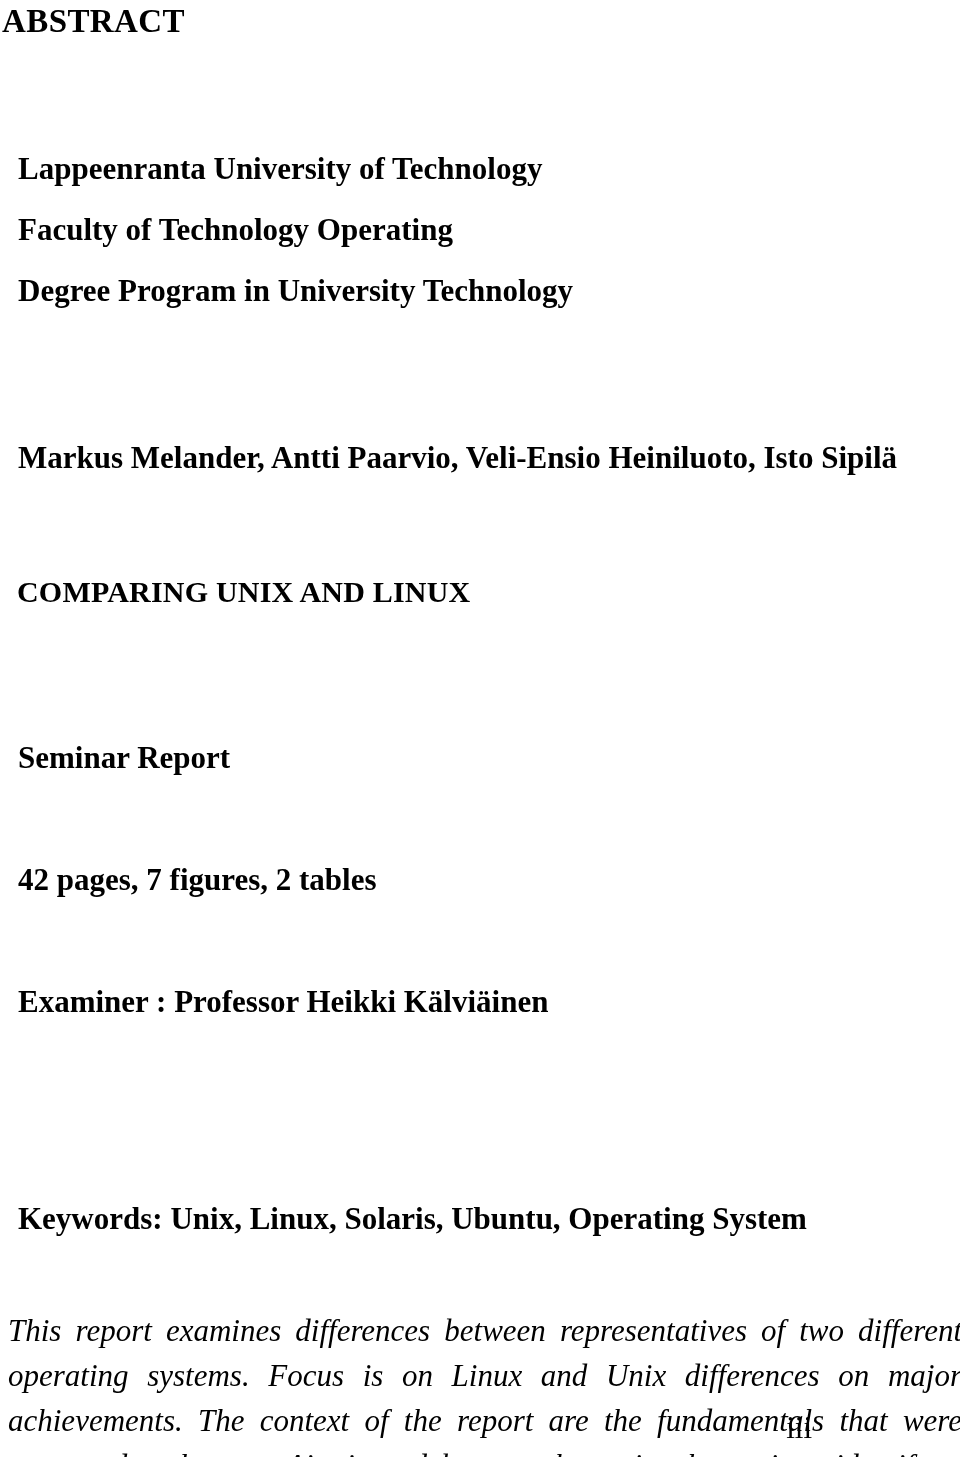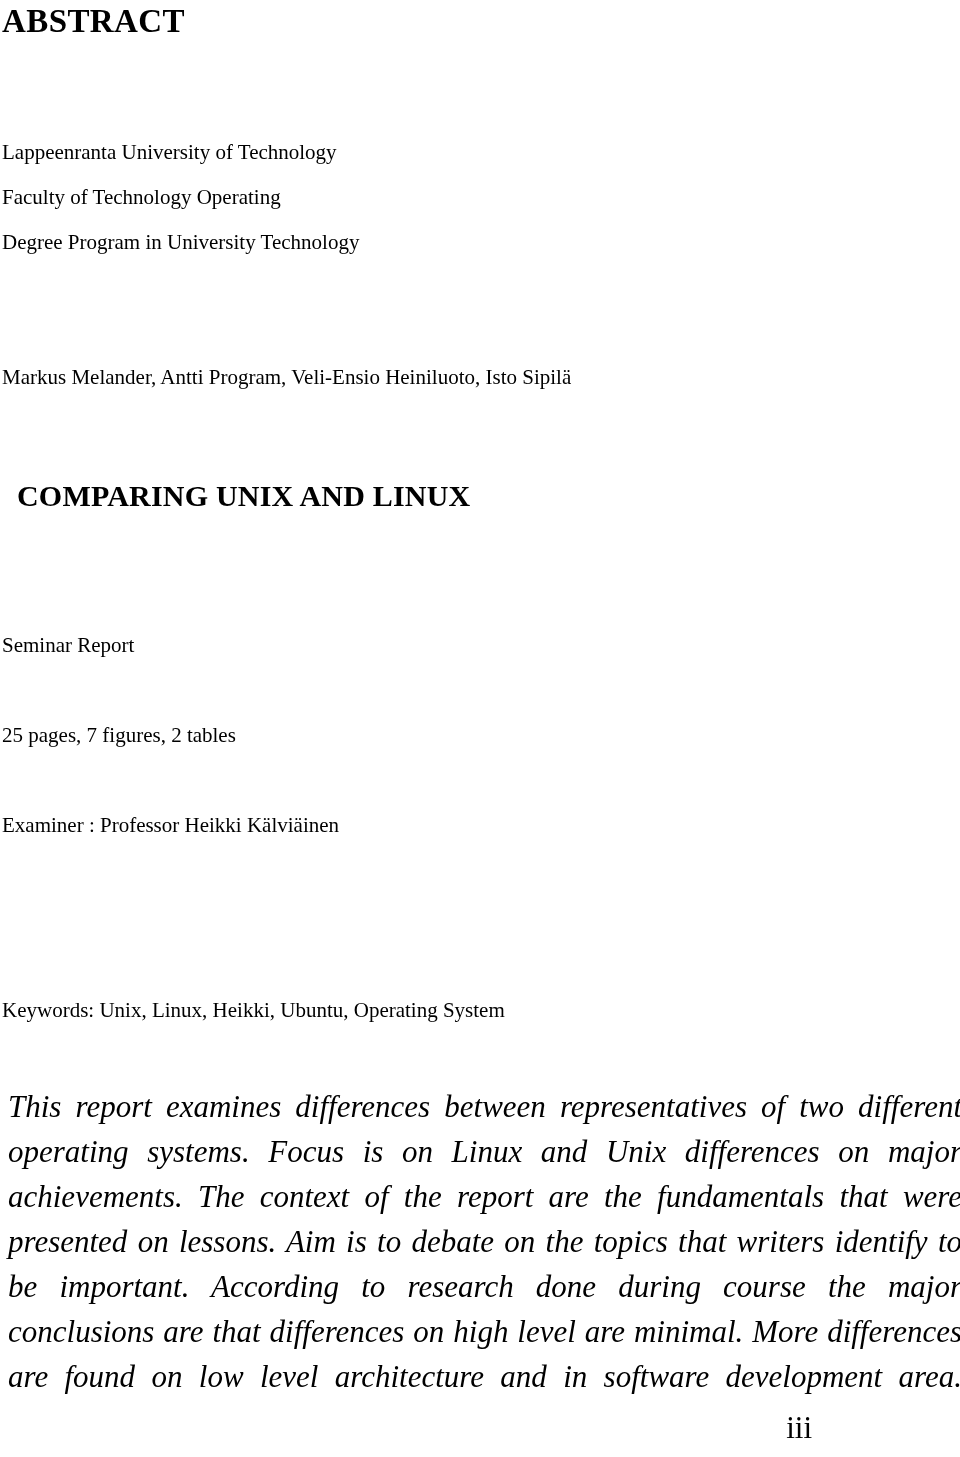--- a/index.html
+++ b/index.html
@@ -36,24 +36,25 @@
     font-size: 33px;
     font-weight: bold;
     line-height: 38px;
     letter-spacing: 0.4px;
     margin: 0;
     padding-top: 2px;
   }
 
   
   .line {
-    font-size: 21px;
+    font-size: 31px;
     line-height: 45px;
     white-space: pre;
-    margin: 0;
+    margin: 16px;
+    font-weight: bold;
   }
 
   .block {
     margin: 0;
   }
 
   
   .gap-1 { height: 45px; }
   .gap-2 { height: 90px; }
   .gap-title { height: 58px; }
@@ -102,41 +103,41 @@
     <div class="gap-2"></div>
 
     <div class="block">
       <div class="line">Lappeenranta University of Technology</div>
       <div class="line">Faculty of Technology Operating</div>
       <div class="line">Degree Program in University Technology</div>
     </div>
 
     <div class="gap-2"></div>
 
-    <div class="line">Markus Melander, Antti Program, Veli-Ensio Heiniluoto, Isto Sipilä</div>
+    <div class="line">Markus Melander, Antti Paarvio, Veli-Ensio Heiniluoto, Isto Sipilä</div>
 
     <div class="gap-title"></div>
 
     <div class="doc-title">COMPARING UNIX AND LINUX</div>
 
     <div class="gap-2"></div>
 
     <div class="line">Seminar Report</div>
 
     <div class="gap-1"></div>
 
-    <div class="line">25 pages, 7 figures, 2 tables</div>
+    <div class="line">42 pages, 7 figures, 2 tables</div>
 
     <div class="gap-1"></div>
 
     <div class="line">Examiner : Professor Heikki Kälviäinen</div>
 
     <div class="gap-keywords"></div>
 
-    <div class="line">Keywords: Unix, Linux, Heikki, Ubuntu, Operating System</div>
+    <div class="line">Keywords: Unix, Linux, Solaris, Ubuntu, Operating System</div>
 
     <div class="gap-1"></div>
 
     <p class="abstract-body">This report examines differences between representatives of two different operating systems. Focus is on Linux and Unix differences on major achievements. The context of the report are the fundamentals that were presented on lessons. Aim is to debate on the topics that writers identify to be important. According to research done during course the major conclusions are that differences on high level are minimal. More differences are found on low level architecture and in software development area.</p>
 
   </div>
 
   <div class="page-number">iii</div>
 
 </div>

